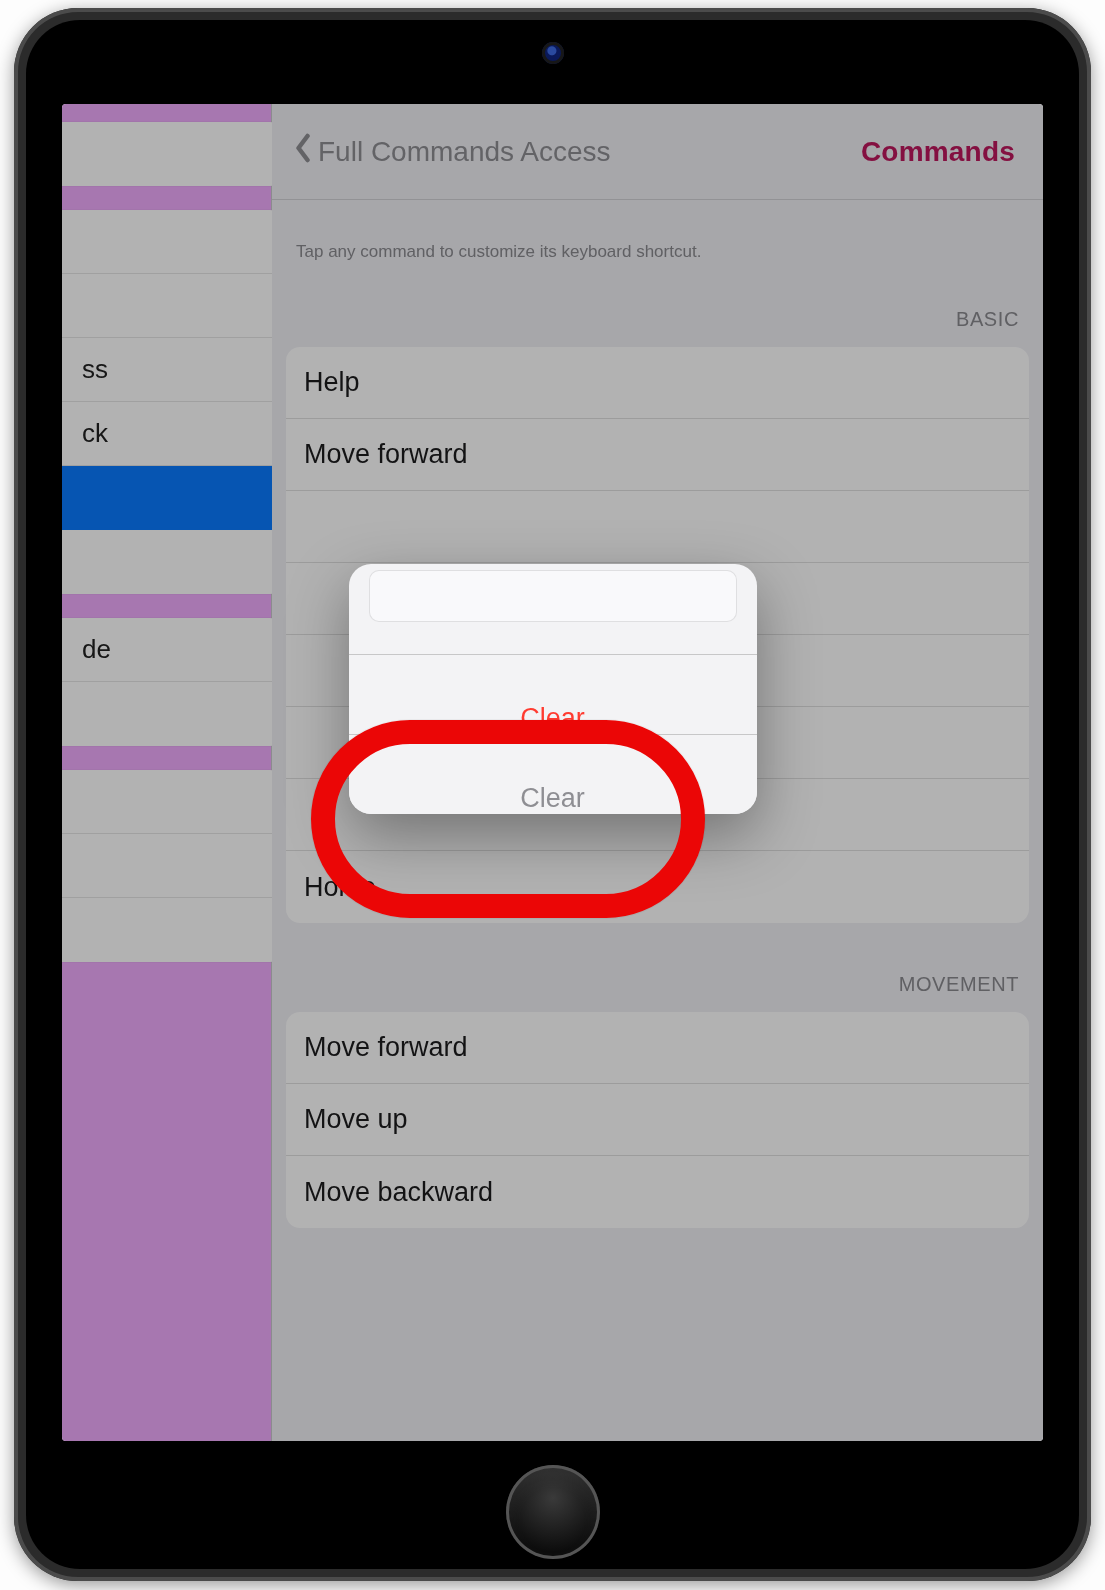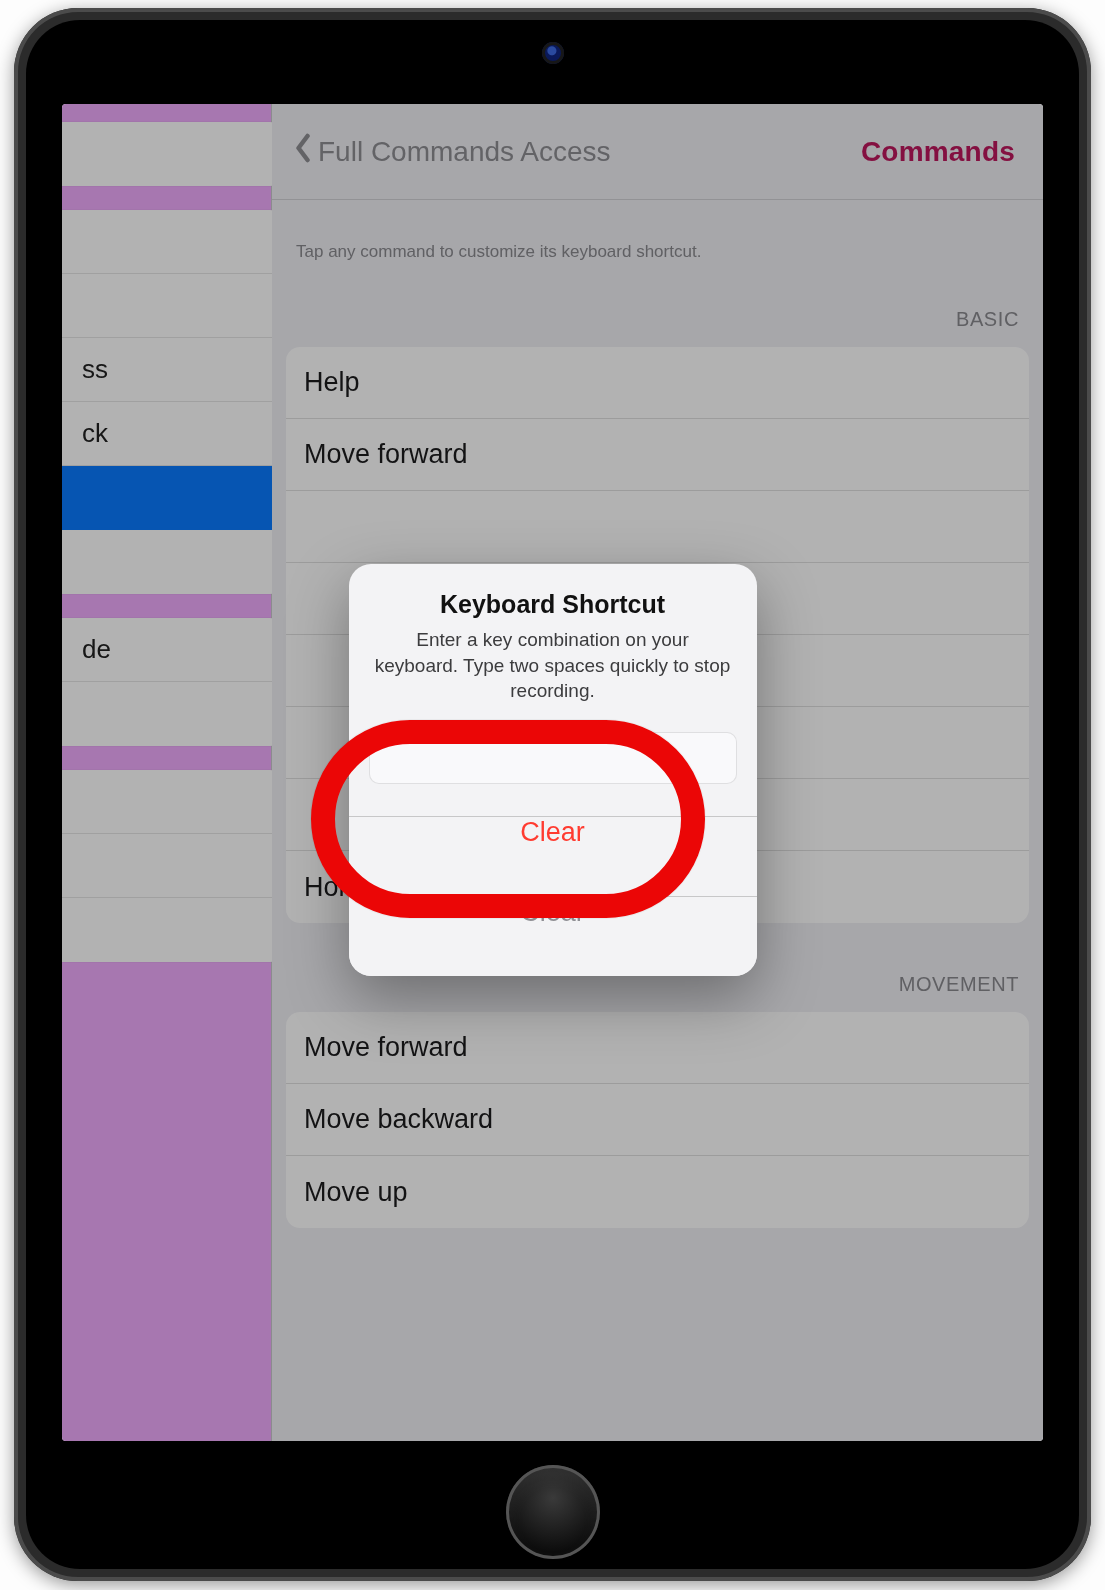--- a/index.html
+++ b/index.html
@@ -212,21 +212,21 @@
     margin: 6px 20px 12px;
     height: 52px;
     border-radius: 10px;
     background: #f9f9fb;
     border: 0.5px solid rgba(0,0,0,.10);
   }
   .m-row {
     height: 80px;
     border-top: 0.5px solid rgba(0,0,0,.18);
     display: flex;
-    align-items: flex-start;
+    align-items: flex-end;
     justify-content: center;
     font-size: 27px;
     color: #8e8e93;
     background: #f3f3f5;
     position: relative;
     z-index: 2;
   }
   .m-row.clear { color: #ff3b30; }
 
   
@@ -341,38 +341,34 @@
                   <div class="row">
                     <span>Home</span>
                   </div>
                 </div>
                 <div class="section-header">MOVEMENT</div>
                 <div class="tbl">
                   <div class="row">
                     <span>Move forward</span>
                   </div>
                   <div class="row">
+                    <span>Move up</span>
+                  </div>
+                  <div class="row">
                     <span>Move backward</span>
-                  </div>
-                  <div class="row">
-                    <span>Move up</span>
                   </div>
                 </div>
               </div>
           </div>
         </div>
       </div>
 
       <div class="dim"></div>
 
       <div class="modal">
-        <div class="m-top">
-          <div class="modal-title">Keyboard Shortcut</div>
-          <div class="modal-msg">Enter a key combination on your keyboard. Type two spaces quickly to stop recording.</div>
-        </div>
         <div class="m-input-wrap">
           <div class="m-input"></div>
         </div>
         <div class="m-row clear">
           <span>Clear</span>
         </div>
         <div class="m-row">
           <span>Clear</span>
         </div>
       </div>

